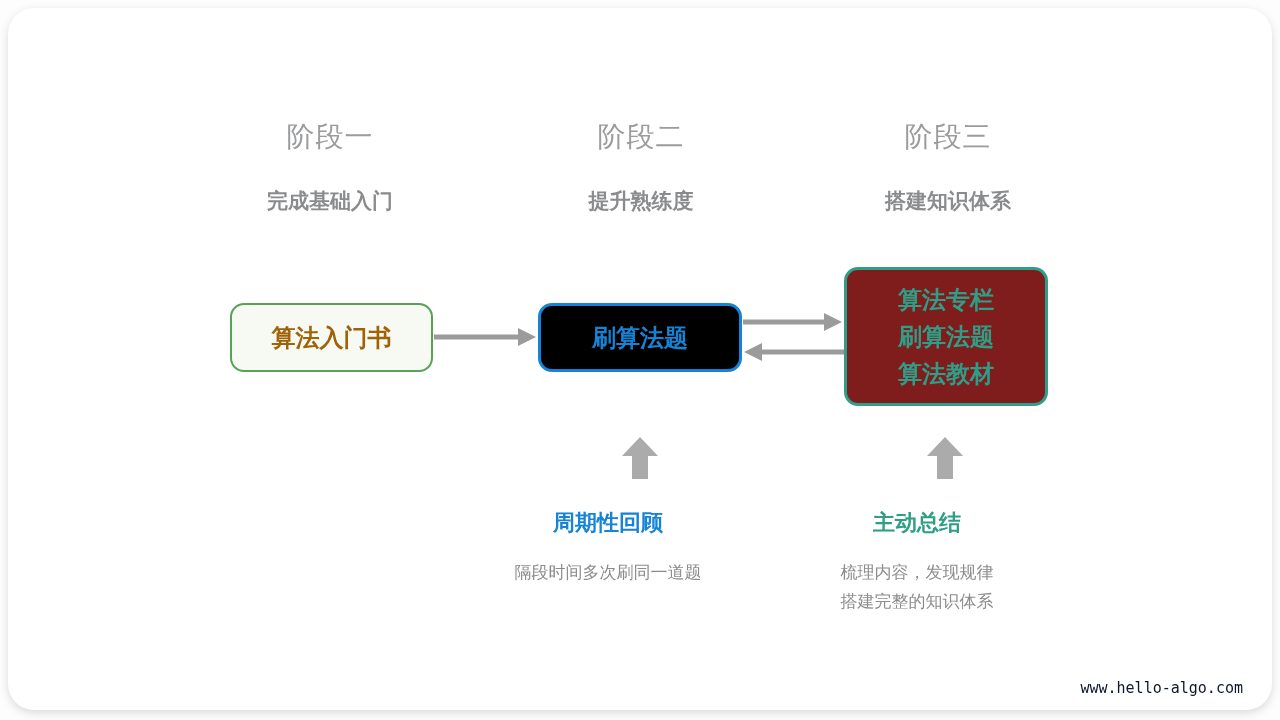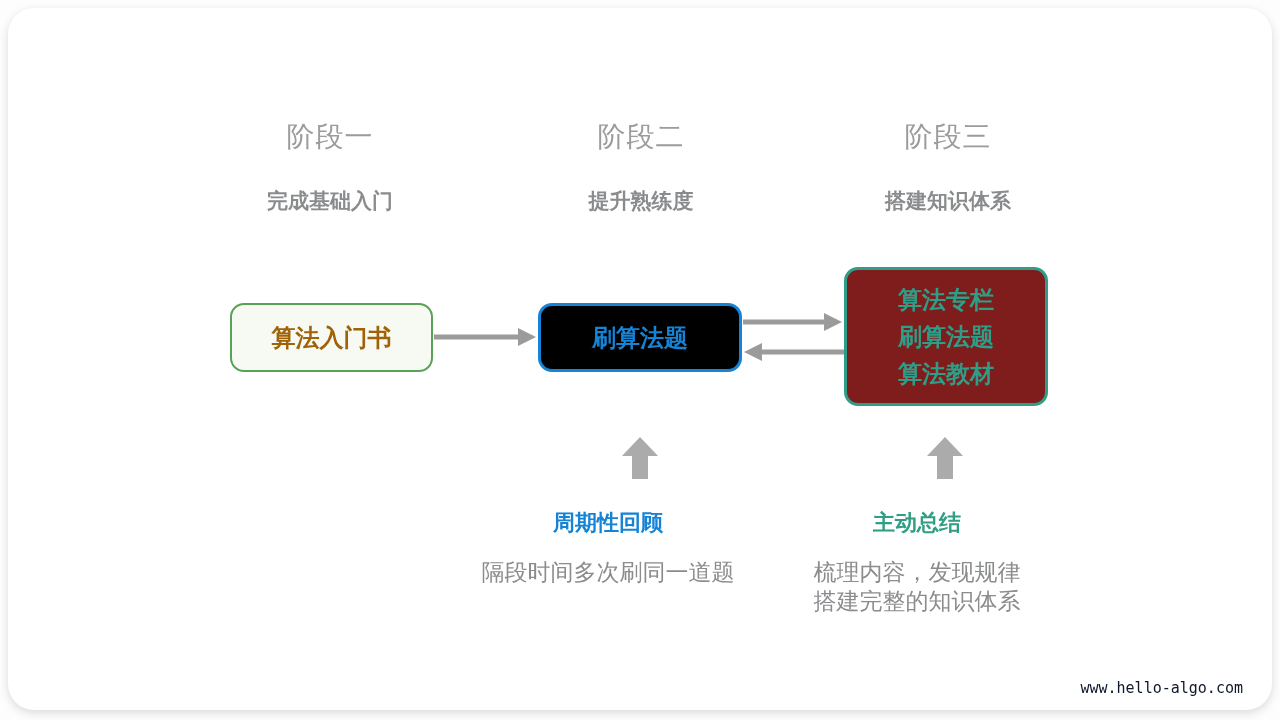--- a/index.html
+++ b/index.html
@@ -90,21 +90,21 @@
   }
   .annotation-title {
     font-size: 22px;
     line-height: 26px;
     font-weight: bold;
   }
   .annotation-title.blue { color: #1583d6; }
   .annotation-title.teal { color: #2f9e85; }
   .annotation-desc {
     margin-top: 22px;
-    font-size: 23px;
+    font-size: 17px;
     line-height: 29px;
     color: #8b8c8e;
   }
   .watermark {
     position: absolute;
     right: 37px;
     top: 679px;
     font-family: "DejaVu Sans Mono", monospace;
     font-size: 15px;
     color: #0f172a;

